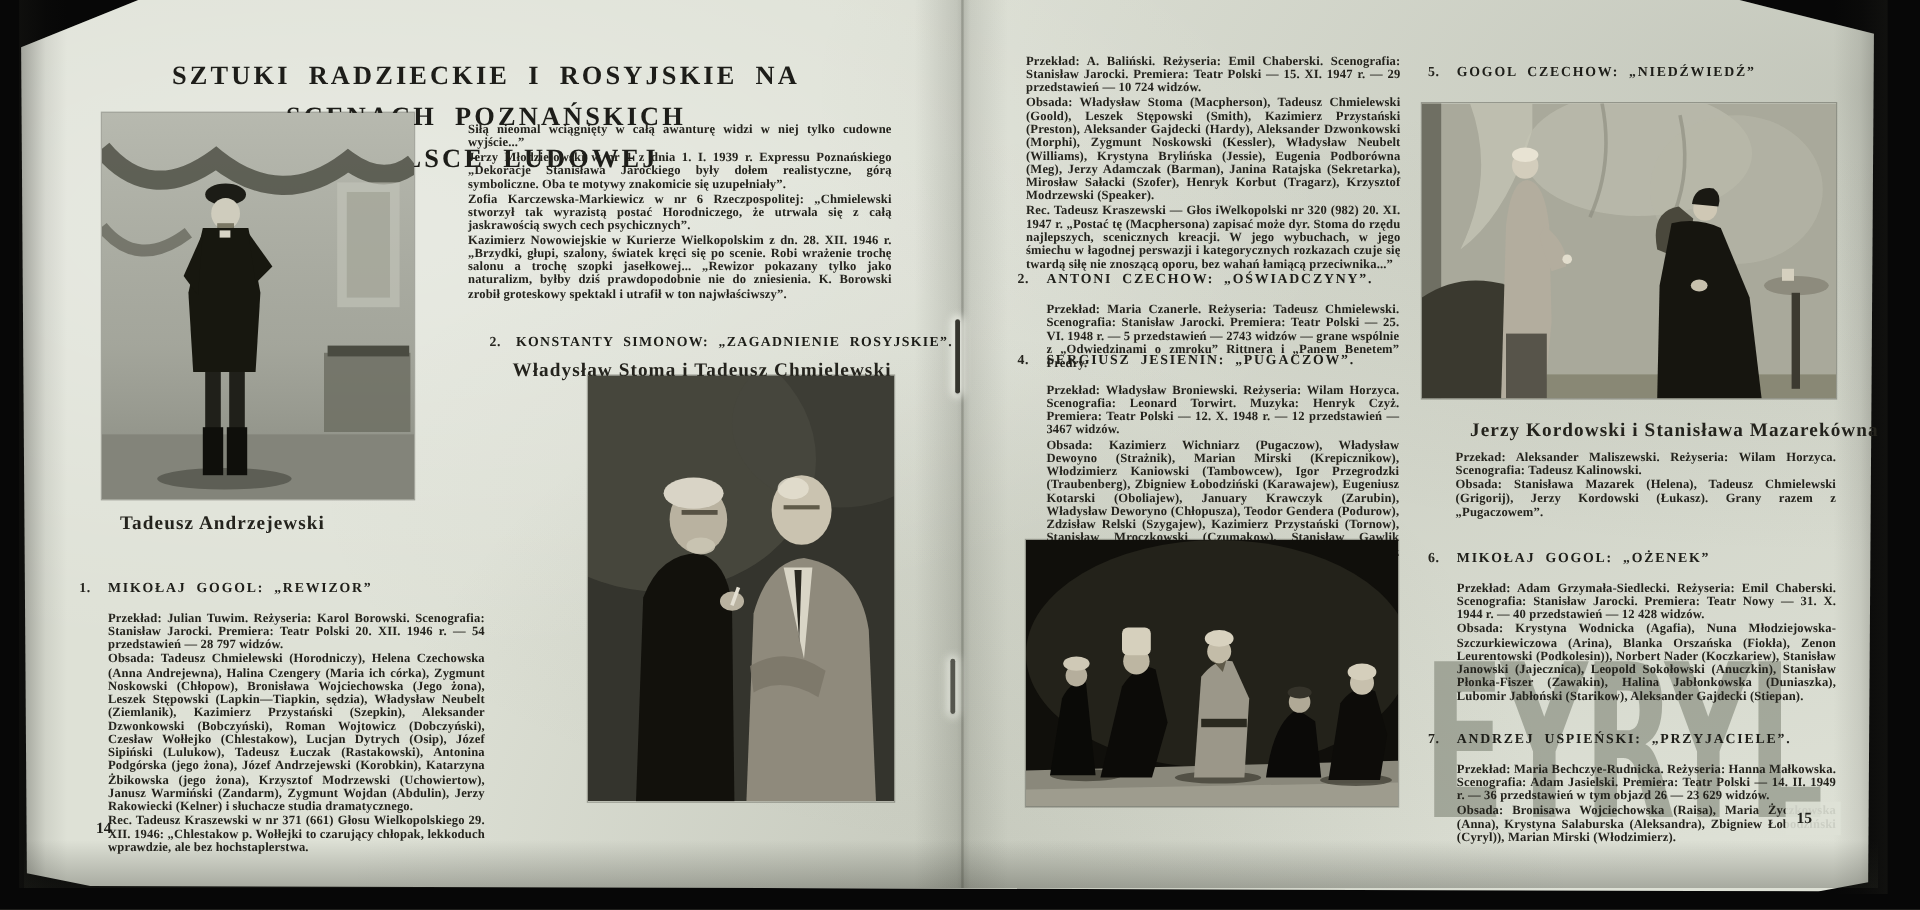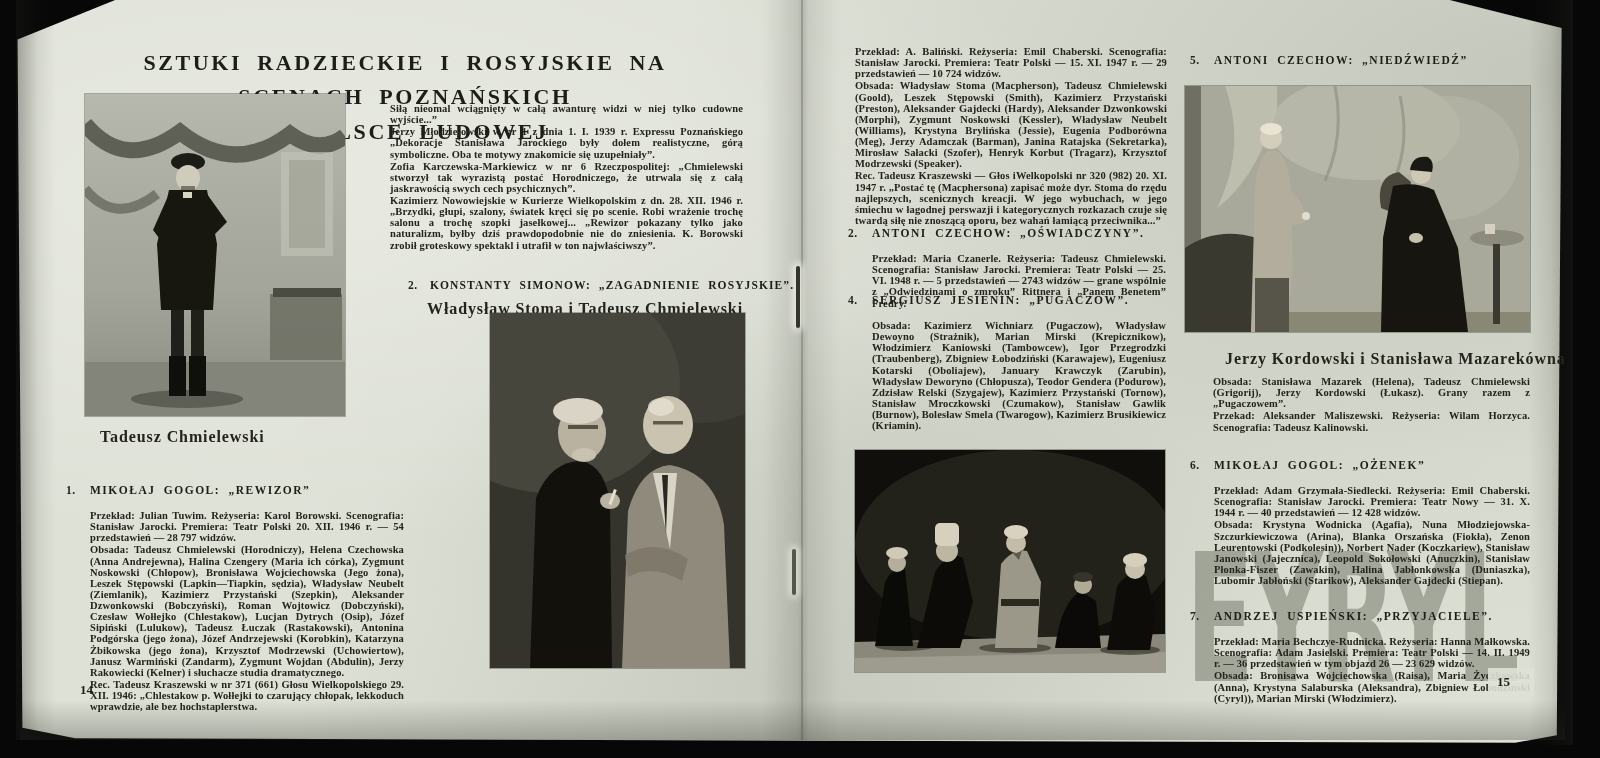--- a/index.html
+++ b/index.html
@@ -90,21 +90,21 @@
       <path d="M84,96 L122,96 L132,150 L128,216 L76,216 L72,150 Z" fill="#17170f"></path>
       <path d="M84,100 L68,136 L80,152 Z" fill="#17170f"></path>
       <path d="M122,100 L142,128 L128,142 Z" fill="#17170f"></path>
       <rect x="98" y="98" width="9" height="6" fill="#d8d5c6"></rect>
       <rect x="86" y="216" width="13" height="50" fill="#20201a"></rect>
       <rect x="106" y="216" width="13" height="50" fill="#20201a"></rect>
       <rect x="84" y="262" width="17" height="40" fill="#0f0f0b"></rect>
       <rect x="104" y="262" width="17" height="40" fill="#0f0f0b"></rect>
     </svg>
   </div>
-  <div class="caption txt-layer" style="left:100px;top:428px;">Tadeusz Chmielewski</div>
+  <div class="caption txt-layer" style="left:100px;top:428px;">Tadeusz Andrzejewski</div>
 
   <div class="sec txt-layer" style="left:66px;top:484px;width:338px;">
     <div class="sec-row">
       <span class="sec-num">1.</span>
       <span class="sec-head">MIKOŁAJ GOGOL: „REWIZOR”</span>
     </div>
     <div class="sec-body body-txt">
       <p>Przekład: Julian Tuwim. Reżyseria: Karol Borowski. Scenografia: Stanisław Jarocki. Premiera: Teatr Polski 20. XII. 1946 r. — 54 przedstawień — 28 797 widzów.</p>
       <p>Obsada: Tadeusz Chmielewski (Horodniczy), Helena Czechowska (Anna Andrejewna), Halina Czengery (Maria ich córka), Zygmunt Noskowski (Chłopow), Bronisława Wojciechowska (Jego żona), Leszek Stępowski (Lapkin—Tiapkin, sędzia), Władysław Neubelt (Ziemlanik), Kazimierz Przystański (Szepkin), Aleksander Dzwonkowski (Bobczyński), Roman Wojtowicz (Dobczyński), Czesław Wołłejko (Chlestakow), Lucjan Dytrych (Osip), Józef Sipiński (Lulukow), Tadeusz Łuczak (Rastakowski), Antonina Podgórska (jego żona), Józef Andrzejewski (Korobkin), Katarzyna Żbikowska (jego żona), Krzysztof Modrzewski (Uchowiertow), Janusz Warmiński (Zandarm), Zygmunt Wojdan (Abdulin), Jerzy Rakowiecki (Kelner) i słuchacze studia dramatycznego.</p>
       <p>Rec. Tadeusz Kraszewski w nr 371 (661) Głosu Wielkopolskiego 29. XII. 1946: „Chlestakow p. Wołłejki to czarujący chłopak, lekkoduch wprawdzie, ale bez hochstaplerstwa.</p>
@@ -165,20 +165,21 @@
       <p>Przekład: Maria Czanerle. Reżyseria: Tadeusz Chmielewski. Scenografia: Stanisław Jarocki. Premiera: Teatr Polski — 25. VI. 1948 r. — 5 przedstawień — 2743 widzów — grane wspólnie z „Odwiedzinami o zmroku” Rittnera i „Panem Benetem” Fredry.</p>
     </div>
   </div>
 
   <div class="sec txt-layer" style="left:848px;top:294px;width:318px;">
     <div class="sec-row">
       <span class="sec-num">4.</span>
       <span class="sec-head">SERGIUSZ JESIENIN: „PUGACZOW”.</span>
     </div>
     <div class="sec-body body-txt">
+      <p>Przekład: Władysław Broniewski. Reżyseria: Wilam Horzyca. Scenografia: Leonard Torwirt. Muzyka: Henryk Czyż. Premiera: Teatr Polski — 12. X. 1948 r. — 12 przedstawień — 3467 widzów.</p>
       <p>Obsada: Kazimierz Wichniarz (Pugaczow), Władysław Dewoyno (Strażnik), Marian Mirski (Krepicznikow), Włodzimierz Kaniowski (Tambowcew), Igor Przegrodzki (Traubenberg), Zbigniew Łobodziński (Karawajew), Eugeniusz Kotarski (Oboliajew), January Krawczyk (Zarubin), Władysław Deworyno (Chłopusza), Teodor Gendera (Podurow), Zdzisław Relski (Szygajew), Kazimierz Przystański (Tornow), Stanisław Mroczkowski (Czumakow), Stanisław Gawlik (Burnow), Bolesław Smela (Twarogow), Kazimierz Brusikiewicz (Kriamin).</p>
     </div>
   </div>
 
   <div class="photo" style="left:855px;top:450px;width:310px;height:222px;">
     <svg width="310" height="222" viewBox="0 0 310 222" preserveAspectRatio="none">
       <rect width="310" height="222" fill="#100f0b"></rect>
       <ellipse cx="160" cy="95" rx="160" ry="95" fill="#23221a"></ellipse>
       <path d="M0,192 L310,184 L310,222 L0,222 Z" fill="#8a887b"></path>
       <path d="M0,208 L310,202 L310,222 L0,222 Z" fill="#a3a193" opacity="0.8"></path>
@@ -201,21 +202,21 @@
       <ellipse cx="228" cy="127" rx="10" ry="5" fill="#35332a"></ellipse>
       <path d="M252,200 L262,136 Q275,118 291,126 L301,162 L295,200 Z" fill="#0d0c09"></path>
       <circle cx="280" cy="119" r="10" fill="#c7c0ad"></circle>
       <ellipse cx="280" cy="110" rx="12" ry="7" fill="#d5cfbc"></ellipse>
     </svg>
   </div>
 
   <div class="sec txt-layer" style="left:1190px;top:54px;width:340px;">
     <div class="sec-row">
       <span class="sec-num">5.</span>
-      <span class="sec-head">ANTONI CZECHOW: „NIEDŹWIEDŹ”</span>
+      <span class="sec-head">GOGOL CZECHOW: „NIEDŹWIEDŹ”</span>
     </div>
   </div>
 
   <div class="photo" style="left:1185px;top:86px;width:345px;height:246px;">
     <svg width="345" height="246" viewBox="0 0 345 246" preserveAspectRatio="none">
       <rect width="345" height="246" fill="#a9a99b"></rect>
       <ellipse cx="180" cy="42" rx="95" ry="52" fill="#c2c2b2" opacity="0.6"></ellipse>
       <ellipse cx="262" cy="72" rx="72" ry="62" fill="#b7b7a8" opacity="0.6"></ellipse>
       <path d="M40,0 Q62,60 32,122 Q72,92 92,22 L92,0 Z" fill="#c6c6b6" opacity="0.75"></path>
       <path d="M150,0 Q160,50 140,95" stroke="#8b8b7d" stroke-width="3" fill="none" opacity="0.6"></path>
@@ -235,22 +236,22 @@
       <path d="M225,84 Q227,69 243,71 Q250,76 247,86 Z" fill="#1a1913"></path>
       <ellipse cx="231" cy="152" rx="7" ry="5" fill="#c7c0ad"></ellipse>
       <ellipse cx="312" cy="152" rx="27" ry="8" fill="#8d8b7d"></ellipse>
       <rect x="300" y="138" width="10" height="10" fill="#d5d0bf"></rect>
       <rect x="308" y="158" width="7" height="80" fill="#3c3a30"></rect>
     </svg>
   </div>
   <div class="caption txt-layer" style="left:1213px;top:350px;margin-left:12px;">Jerzy Kordowski i Stanisława Mazarekówna</div>
 
   <div class="body-txt txt-layer" style="left:1213px;top:376px;width:317px;position:absolute;">
+    <p>Przekad: Aleksander Maliszewski. Reżyseria: Wilam Horzyca. Scenografia: Tadeusz Kalinowski.</p>
     <p>Obsada: Stanisława Mazarek (Helena), Tadeusz Chmielewski (Grigorij), Jerzy Kordowski (Łukasz). Grany razem z „Pugaczowem”.</p>
-    <p>Przekad: Aleksander Maliszewski. Reżyseria: Wilam Horzyca. Scenografia: Tadeusz Kalinowski.</p>
   </div>
 
   <div class="sec txt-layer" style="left:1190px;top:459px;width:340px;">
     <div class="sec-row">
       <span class="sec-num">6.</span>
       <span class="sec-head">MIKOŁAJ GOGOL: „OŻENEK”</span>
     </div>
     <div class="sec-body body-txt">
       <p>Przekład: Adam Grzymała-Siedlecki. Reżyseria: Emil Chaberski. Scenografia: Stanisław Jarocki. Premiera: Teatr Nowy — 31. X. 1944 r. — 40 przedstawień — 12 428 widzów.</p>
       <p>Obsada: Krystyna Wodnicka (Agafia), Nuna Młodziejowska-Szczurkiewiczowa (Arina), Blanka Orszańska (Fiokła), Zenon Leurentowski (Podkolesin)), Norbert Nader (Koczkariew), Stanisław Janowski (Jajecznica), Leopold Sokołowski (Anuczkin), Stanisław Płonka-Fiszer (Zawakin), Halina Jabłonkowska (Duniaszka), Lubomir Jabłoński (Starikow), Aleksander Gajdecki (Stiepan).</p>

